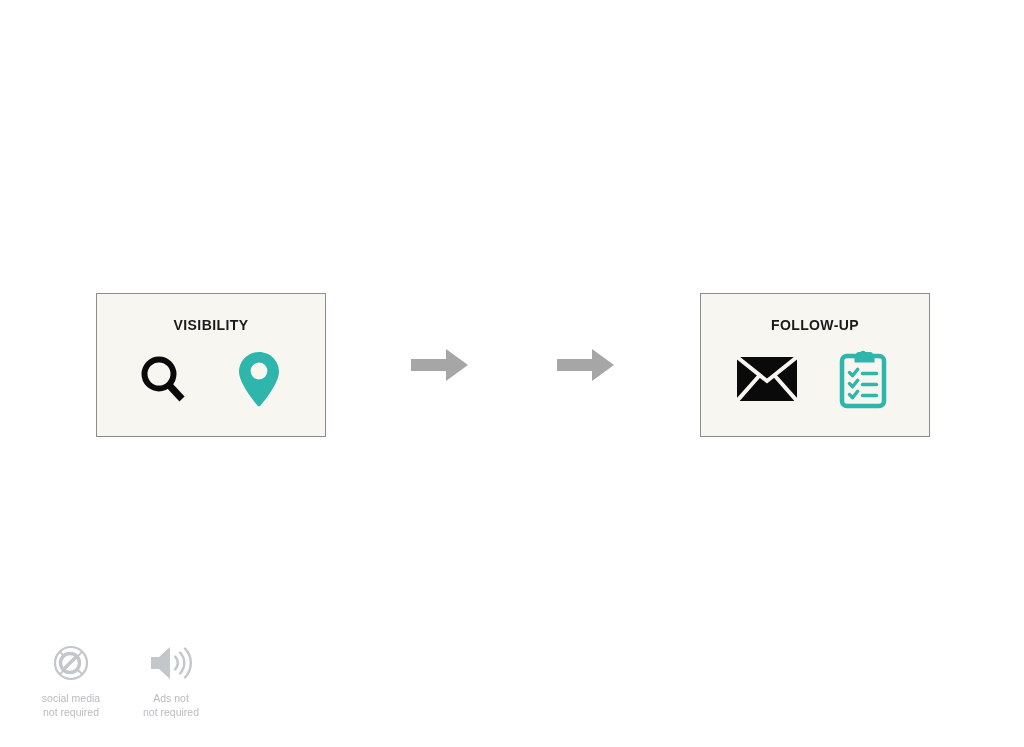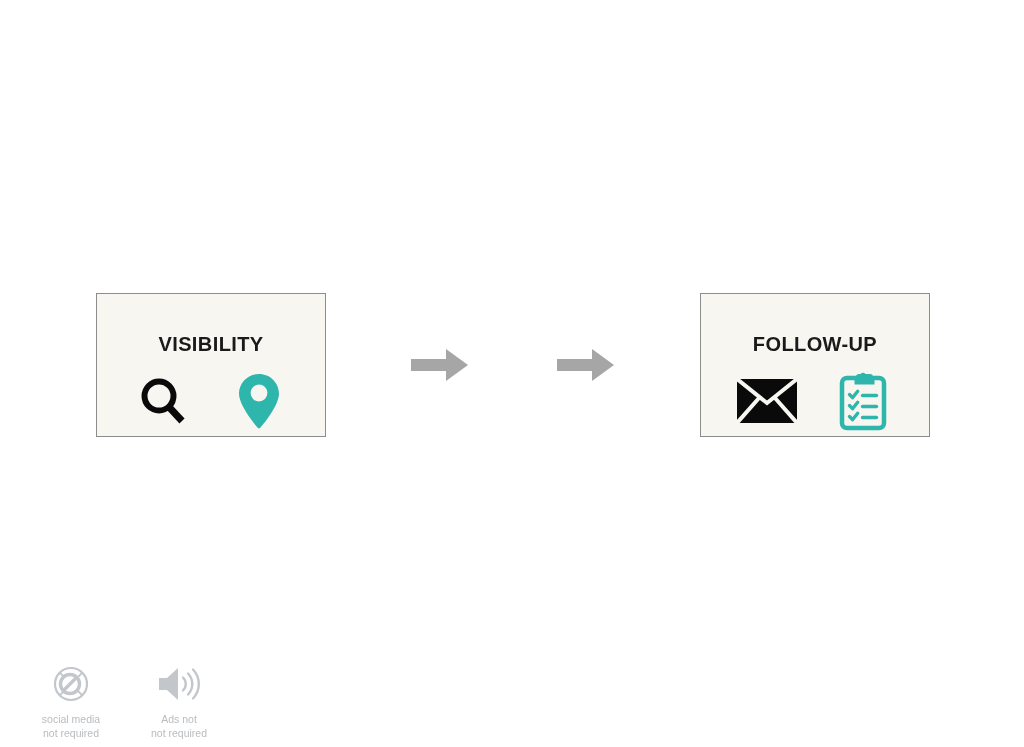--- a/index.html
+++ b/index.html
@@ -35,22 +35,22 @@
     box-sizing: border-box;
     background: #f7f6f1;
     border: 1.5px solid #8c8c8c;
     display: flex;
     flex-direction: column;
     align-items: center;
     flex: 0 0 auto;
   }
 
   .stage-title {
-    margin-top: 40px;
-    font-size: 20px;
+    margin-top: 24px;
+    font-size: 14px;
     font-weight: bold;
     letter-spacing: 0.4px;
     color: #1a1a1a;
     line-height: 1;
     text-align: center;
   }
 
   .stage-icons {
     margin-top: 16px;
     display: flex;
@@ -75,24 +75,24 @@
     height: 40px;
     display: flex;
     align-items: center;
     justify-content: center;
   }
 
   
   #footer-notes {
     position: absolute;
     left: 28px;
-    top: 663px;
+    top: 642px;
     display: flex;
     align-items: flex-start;
-    gap: 22px;
+    gap: 14px;
   }
 
   .footer-note {
     width: 86px;
     display: flex;
     flex-direction: column;
     align-items: center;
   }
 
   .footer-note-icon {

